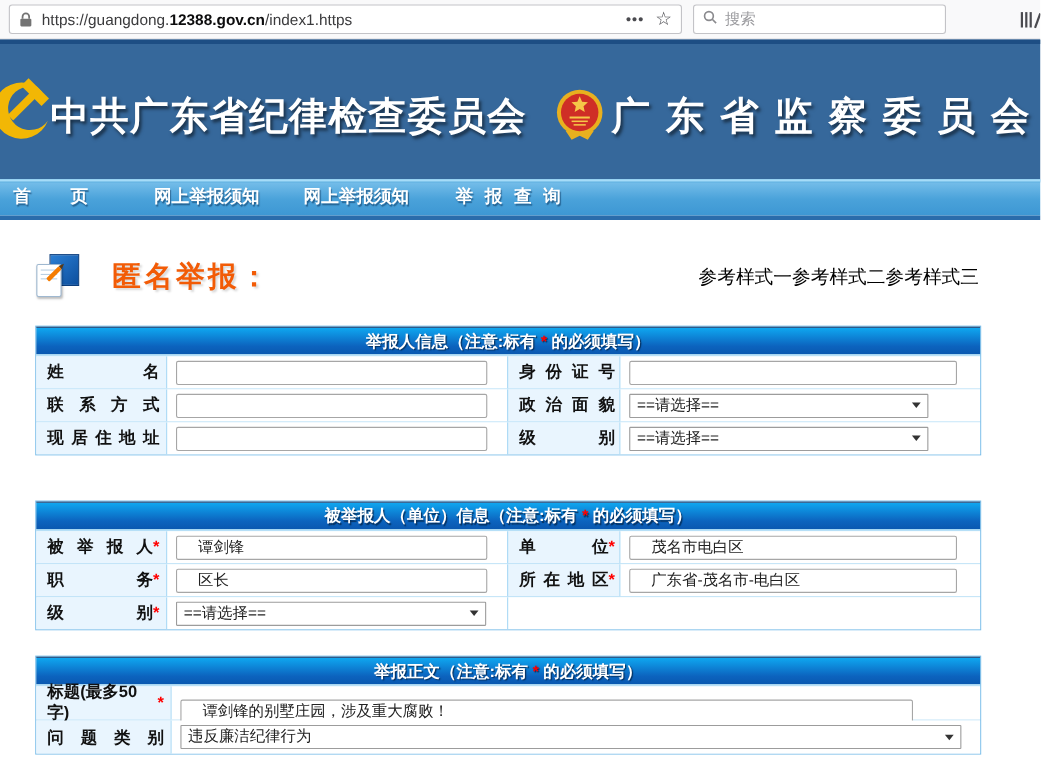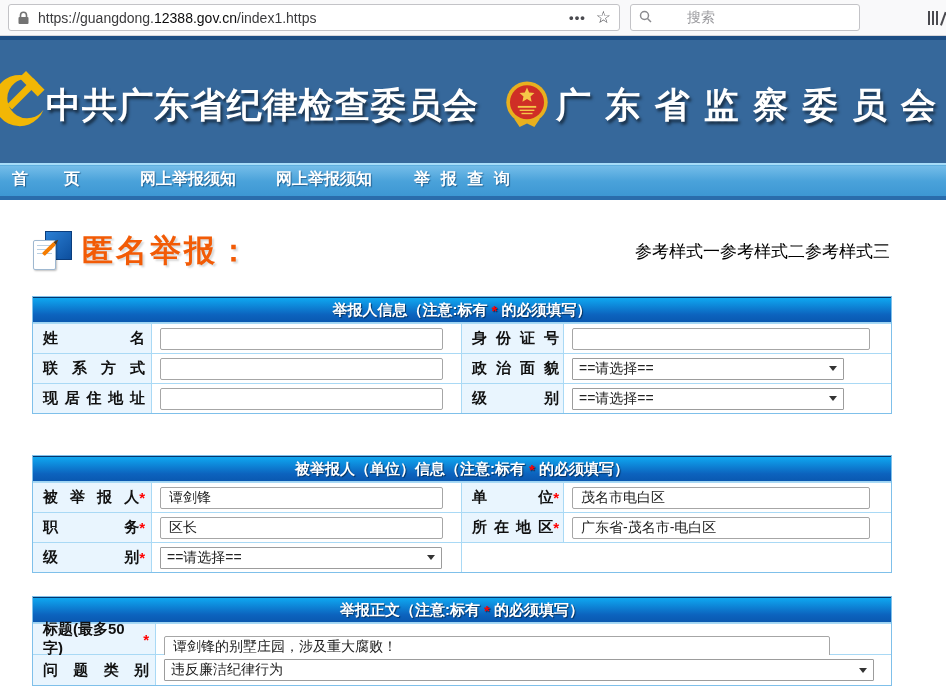--- a/index.html
+++ b/index.html
@@ -4,25 +4,25 @@
 <style>
   * { margin:0; padding:0; box-sizing:border-box; }
   body { font-family:"Liberation Sans","DejaVu Sans",sans-serif; }
   .screen { position:relative; width:946px; height:688px; overflow:hidden; background:#fff; }
 
   
   .toolbar { position:absolute; top:0; left:0; width:946px; height:36px; background:#f9f9fa; border-bottom:1px solid #d7d7db; }
   .urlbar { position:absolute; top:4px; left:8px; width:612px; height:27px; background:#fff; border:1px solid #c3c3c7; border-radius:3px; display:flex; align-items:center; padding:0 8px; }
   .lock { margin-right:8px; display:flex; }
   .url-text { font-size:14px; color:#3b3b3d; white-space:nowrap; }
-  .url-text .dom { color:#0c0c0d; font-weight:normal; }
+  .url-text .dom { color:#0c0c0d; font-weight:bold; }
   .url-right { margin-left:auto; display:flex; align-items:center; gap:10px; color:#4a4a4f; }
   .dots { font-size:13px; letter-spacing:1px; font-weight:bold; }
   .star { font-size:17px; line-height:1; }
-  .searchbar { position:absolute; top:4px; left:630px; width:230px; height:27px; background:#fff; border:1px solid #c3c3c7; border-radius:3px; display:flex; align-items:center; padding:0 8px;gap:28px; }
+  .searchbar { position:absolute; top:4px; left:630px; width:230px; height:27px; background:#fff; border:1px solid #c3c3c7; border-radius:3px; display:flex; align-items:center; padding:0 8px; }
   .search-ph { font-size:14px; color:#9b9b9f; margin-left:7px; }
   .library { position:absolute; top:9px; left:928px; width:16px; height:16px; display:flex; align-items:flex-end; gap:2px; }
   .library i { display:block; width:2px; height:14px; background:#4a4a4f; }
   .library i.sl { transform:rotate(20deg); transform-origin:bottom left; }
 
   
   .banner { position:absolute; top:36px; left:0; width:946px; height:127px; background:#36689b; border-top:4px solid #1d4e84; }
   .emblem-party { position:absolute; left:-16px; top:30px; }
   .emblem-nation { position:absolute; left:504px; top:40px; }
   .org { position:absolute; color:#fff; font-weight:bold; font-size:35px; text-shadow:2px 3px 3px rgba(0,0,0,0.55); }
@@ -40,21 +40,21 @@
   .navbottom { position:absolute; top:196px; left:0; width:946px; height:4px; background:#2a6cab; }
 
   
   .pagetitle-row { position:absolute; top:230px; left:32px; width:858px; display:flex; align-items:center; }
   .doc-icon { position:relative; width:42px; height:42px; flex:0 0 42px; }
   .doc-icon .blue-sq { position:absolute; right:2px; top:1px; width:27px; height:29px; background:linear-gradient(135deg,#2b7fd4,#0d4f9e); border:1px solid #0a3d7d; }
   .doc-icon .page { position:absolute; left:1px; bottom:2px; width:23px; height:30px; background:#fff; border:1px solid #9fb8d0; border-radius:2px; box-shadow:1px 1px 2px rgba(0,0,0,.25); padding:4px 3px; }
   .doc-icon .page i { display:block; height:1px; background:#b9cfe2; margin-bottom:3px; }
   .doc-icon .pencil { position:absolute; left:9px; top:17px; width:16px; height:4px; background:#f57c00; transform:rotate(-45deg); border-radius:1px; }
   .doc-icon .pencil:after { content:""; position:absolute; right:-5px; top:0; border-left:5px solid #5c3a14; border-top:2px solid transparent; border-bottom:2px solid transparent; }
-  .page-title { margin-left:8px; font-size:31px; font-weight:bold; color:#f25b06; letter-spacing:3px; text-shadow:2px 2px 2px #d8d8d8; white-space:nowrap; }
+  .page-title { margin-left:28px; font-size:26px; font-weight:bold; color:#f25b06; letter-spacing:3px; text-shadow:2px 2px 2px #d8d8d8; white-space:nowrap; }
   .ref-links { margin-left:auto; display:flex; font-size:17px; color:#000; }
   .ref-links span { cursor:pointer; white-space:nowrap; }
 
   
   .ftable { position:absolute; left:32px; width:860px; border:1px solid #7fc0ea; background:#fff; }
   .t1 { top:296px; } .t2 { top:444px;margin-top:11px; } .t3 { top:596px; }
   .fheader { height:26px; background:linear-gradient(#0fa7f0,#0c63be 70%,#0a58b0);
              border-top:1px solid #06356b; border-bottom:1px solid #9fd4f2;
              display:flex; align-items:center; justify-content:center;
              color:#fff; font-weight:bold; font-size:15px; text-shadow:1px 1px 1px #05305e; }
@@ -66,21 +66,21 @@
   .lblcell.right { width:102px; border-left:1px solid #a9d9f5; padding:0 4px 0 10px; }
   .t3 .lblcell { width:122px; }
   .fieldcell { width:310px; border-left:1px solid #a9d9f5; display:flex; align-items:center; background:#fff; }
   .fieldcell.grow { flex:1; }
   .emptycell { flex:1; border-left:1px solid #a9d9f5; background:#fff; }
   .lbl-box { display:block; }
   .lbl-box.grow { flex:1; }
   [data-justify] { display:flex; justify-content:space-between; }
   .req { color:#f00; font-weight:bold; }
 
-  .txt { height:22px; border:1px solid #a6a6a6; border-radius:2px; margin-left:8px; padding:0 8px; font-size:14px; font-family:inherit; color:#222; outline:none; }
+  .txt { height:22px; border:1px solid #a6a6a6; border-radius:2px; margin-left:8px; padding:0 19px; font-size:14px; font-family:inherit; color:#222; outline:none; }
   .w283 { width:283px; } .w270 { width:298px; } .w705 { width:666px;margin-top:16px; }
   .selectbox { height:22px; border:1px solid #9c9c9c; border-radius:1px; margin-left:8px; background:#fff; display:flex; align-items:center; padding-left:6px; font-size:14px; color:#222; cursor:pointer; }
   .sw272 { width:272px; } .sw282 { width:282px; } .sw710 { width:710px; }
   .selectbox .arrow { margin-left:auto; margin-right:6px; width:0; height:0; border-left:4px solid transparent; border-right:4px solid transparent; border-top:5px solid #333; }
 </style>
 </head>
 <body>
 
 <div class="screen">
 

